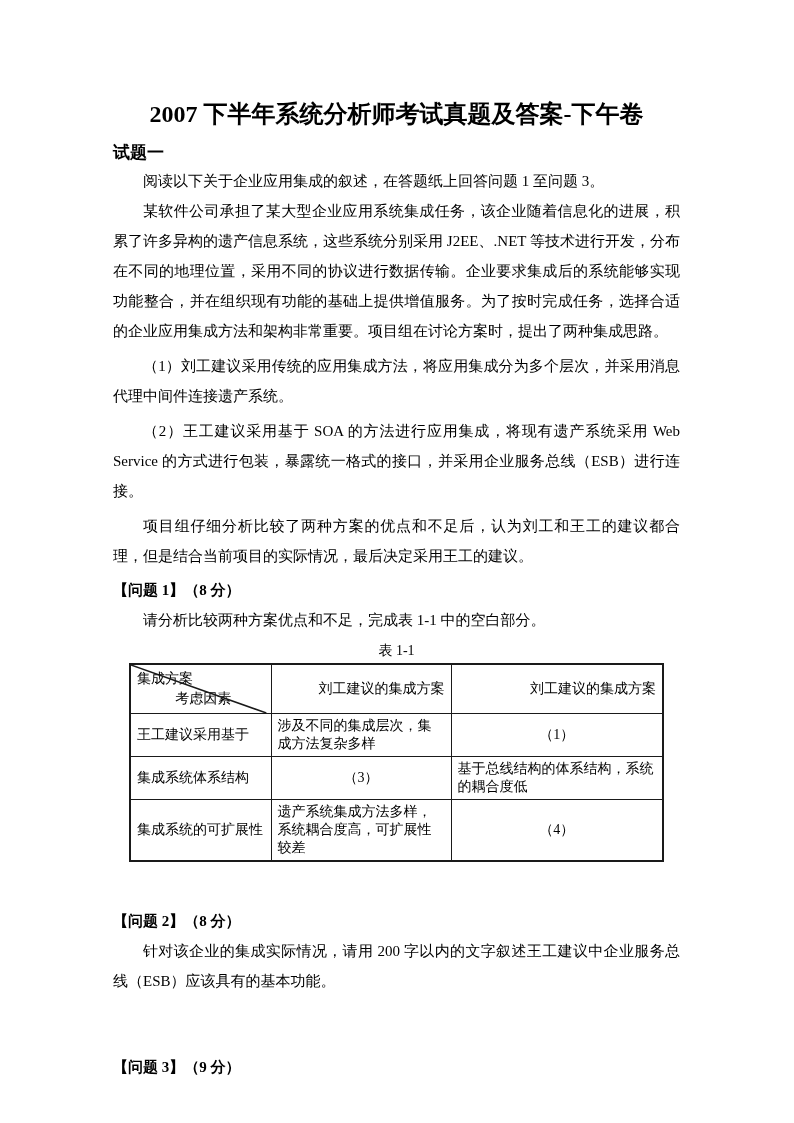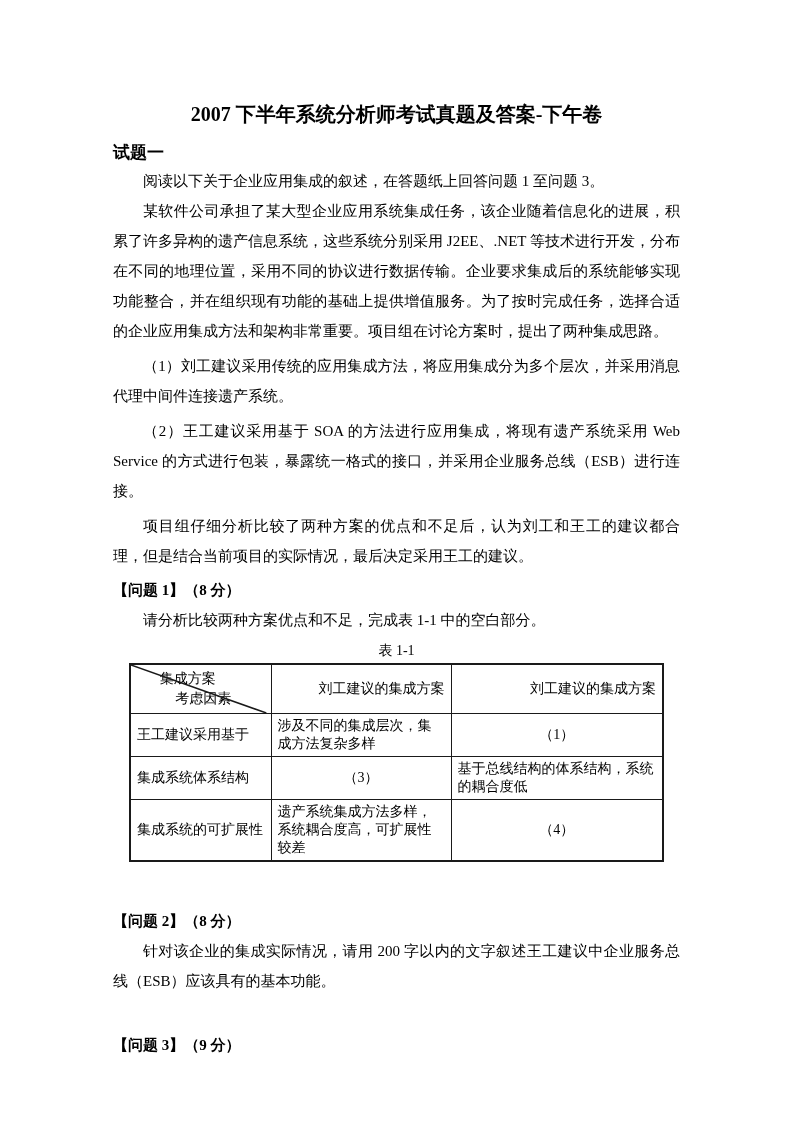--- a/index.html
+++ b/index.html
@@ -13,21 +13,21 @@
     height: 1123px;
     margin: 0 auto;
     background: #ffffff;
     box-sizing: border-box;
     padding: 100px 114px 0 113px;
     font-family: "Liberation Serif", "DejaVu Serif", serif;
     color: #000000;
     overflow: hidden;
   }
   .doc-title {
-    font-size: 20px;
+    font-size: 24px;
     line-height: 28px;
     font-weight: bold;
     text-align: center;
     margin: 0 0 12px 0;
   }
   .section-heading {
     font-size: 17px;
     font-weight: bold;
     line-height: 26px;
     margin: 0;
@@ -40,21 +40,21 @@
     text-align: justify;
   }
   p.par-gap { margin-top: 5px; }
   .q-heading {
     font-size: 15px;
     font-weight: bold;
     line-height: 30px;
     margin: 4px 0 0 0;
   }
   .q-heading.after-table { margin-top: 44px; }
-  .q-heading.last { margin-top: 34px; }
+  .q-heading.last { margin-top: 56px; }
   .tbl-caption {
     font-size: 14px;
     line-height: 20px;
     text-align: center;
     margin: 6px 0 2px 0;
   }
   table.cmp-table {
     border-collapse: collapse;
     table-layout: fixed;
     width: 533px;
@@ -75,21 +75,21 @@
     padding: 0;
     height: 42px;
   }
   .corner-cell svg {
     position: absolute;
     top: 0; left: 0;
     width: 100%; height: 100%;
   }
   .corner-top {
     display: block;
-    text-align: center;
+    text-align: left;
     padding: 2px 26px 0 0;
   }
   .corner-bottom {
     display: block;
     text-align: center;
     padding: 2px 0 2px 5px;
   }
   th.col-head { text-align: right; }
   td.factor-cell { text-align: left; height: 36px; }
   td.detail-cell { text-align: left; }

